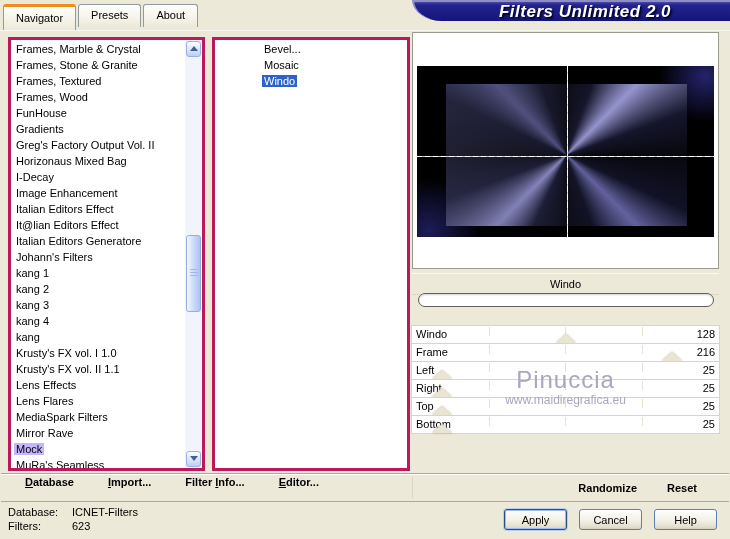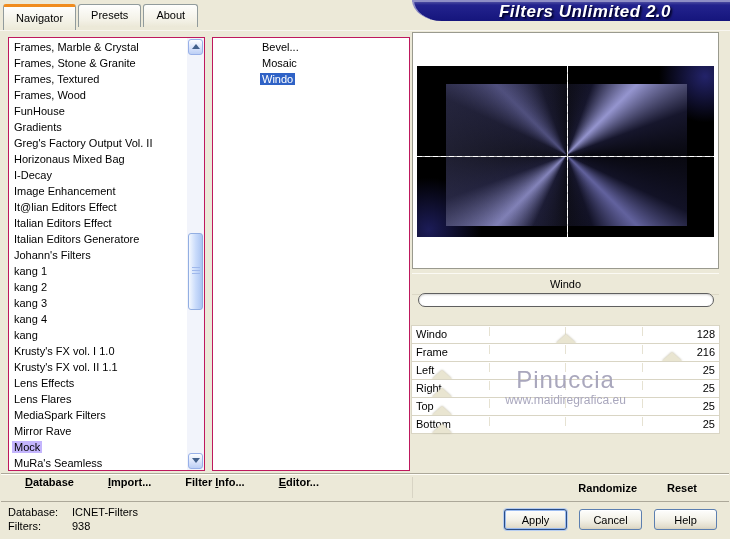--- a/index.html
+++ b/index.html
@@ -18,21 +18,21 @@
   .tab{box-sizing:border-box;height:23px;padding:4px 12px 0;margin-right:2px;
        background:linear-gradient(#fefefd,#f3f1e6 70%,#ebe8d7);
        border:1px solid #919b9c;border-bottom:none;border-radius:3px 3px 0 0;cursor:default;}
   .tab.active{height:26px;border-top:3px solid #f08c1e;padding-top:5px;
        background:linear-gradient(#fefefd,#f0eedf 80%,#ece9d8);}
 
   
   .main-panel{position:absolute;left:0;top:30px;width:730px;height:470px;
        border-top:1px solid #f8f6f0;box-sizing:border-box;}
   .listbox{position:absolute;top:6px;height:434px;background:#fff;
-       border:1px solid #be185d;box-sizing:border-box;overflow:hidden;}
+       border:3px solid #be185d;box-sizing:border-box;overflow:hidden;}
   .listbox.left{left:8px;width:197px;}
   .listbox.middle{left:212px;width:198px;}
   .list-items{position:absolute;left:0;top:1px;right:17px;}
   .listbox.middle .list-items{right:0;margin-left:44px;}
   .list-row{height:16px;line-height:16px;white-space:nowrap;padding-left:3px;cursor:default;}
   .item-text{padding:0 2px;}
   .sel-active{background:#2f62c6;color:#fff;}
   .sel-inactive{background:#c4b5fd;}
 
   
@@ -131,22 +131,22 @@
           <div class="list-row"><span class="item-text">Frames, Marble &amp; Crystal</span></div>
           <div class="list-row"><span class="item-text">Frames, Stone &amp; Granite</span></div>
           <div class="list-row"><span class="item-text">Frames, Textured</span></div>
           <div class="list-row"><span class="item-text">Frames, Wood</span></div>
           <div class="list-row"><span class="item-text">FunHouse</span></div>
           <div class="list-row"><span class="item-text">Gradients</span></div>
           <div class="list-row"><span class="item-text">Greg's Factory Output Vol. II</span></div>
           <div class="list-row"><span class="item-text">Horizonaus Mixed Bag</span></div>
           <div class="list-row"><span class="item-text">I-Decay</span></div>
           <div class="list-row"><span class="item-text">Image Enhancement</span></div>
+          <div class="list-row"><span class="item-text">Italian Editors Effect</span></div>
           <div class="list-row"><span class="item-text">It@lian Editors Effect</span></div>
-          <div class="list-row"><span class="item-text">Italian Editors Effect</span></div>
           <div class="list-row"><span class="item-text">Italian Editors Generatore</span></div>
           <div class="list-row"><span class="item-text">Johann's Filters</span></div>
           <div class="list-row"><span class="item-text">kang 1</span></div>
           <div class="list-row"><span class="item-text">kang 2</span></div>
           <div class="list-row"><span class="item-text">kang 3</span></div>
           <div class="list-row"><span class="item-text">kang 4</span></div>
           <div class="list-row"><span class="item-text">kang</span></div>
           <div class="list-row"><span class="item-text">Krusty's FX vol. I 1.0</span></div>
           <div class="list-row"><span class="item-text">Krusty's FX vol. II 1.1</span></div>
           <div class="list-row"><span class="item-text">Lens Effects</span></div>
@@ -239,21 +239,21 @@
       </div>
     </div>
   </div>
 
   <div class="statusbar">
     <div class="status-lines">
       <div class="status-row">
         <span class="status-label">Database:</span><span>ICNET-Filters</span>
       </div>
       <div class="status-row">
-        <span class="status-label">Filters:</span><span>938</span>
+        <span class="status-label">Filters:</span><span>623</span>
       </div>
     </div>
     <div class="dlg-buttons">
       <button class="xp-btn default">Apply</button>
       <button class="xp-btn">Cancel</button>
       <button class="xp-btn">Help</button>
     </div>
   </div>
 
 </div>

